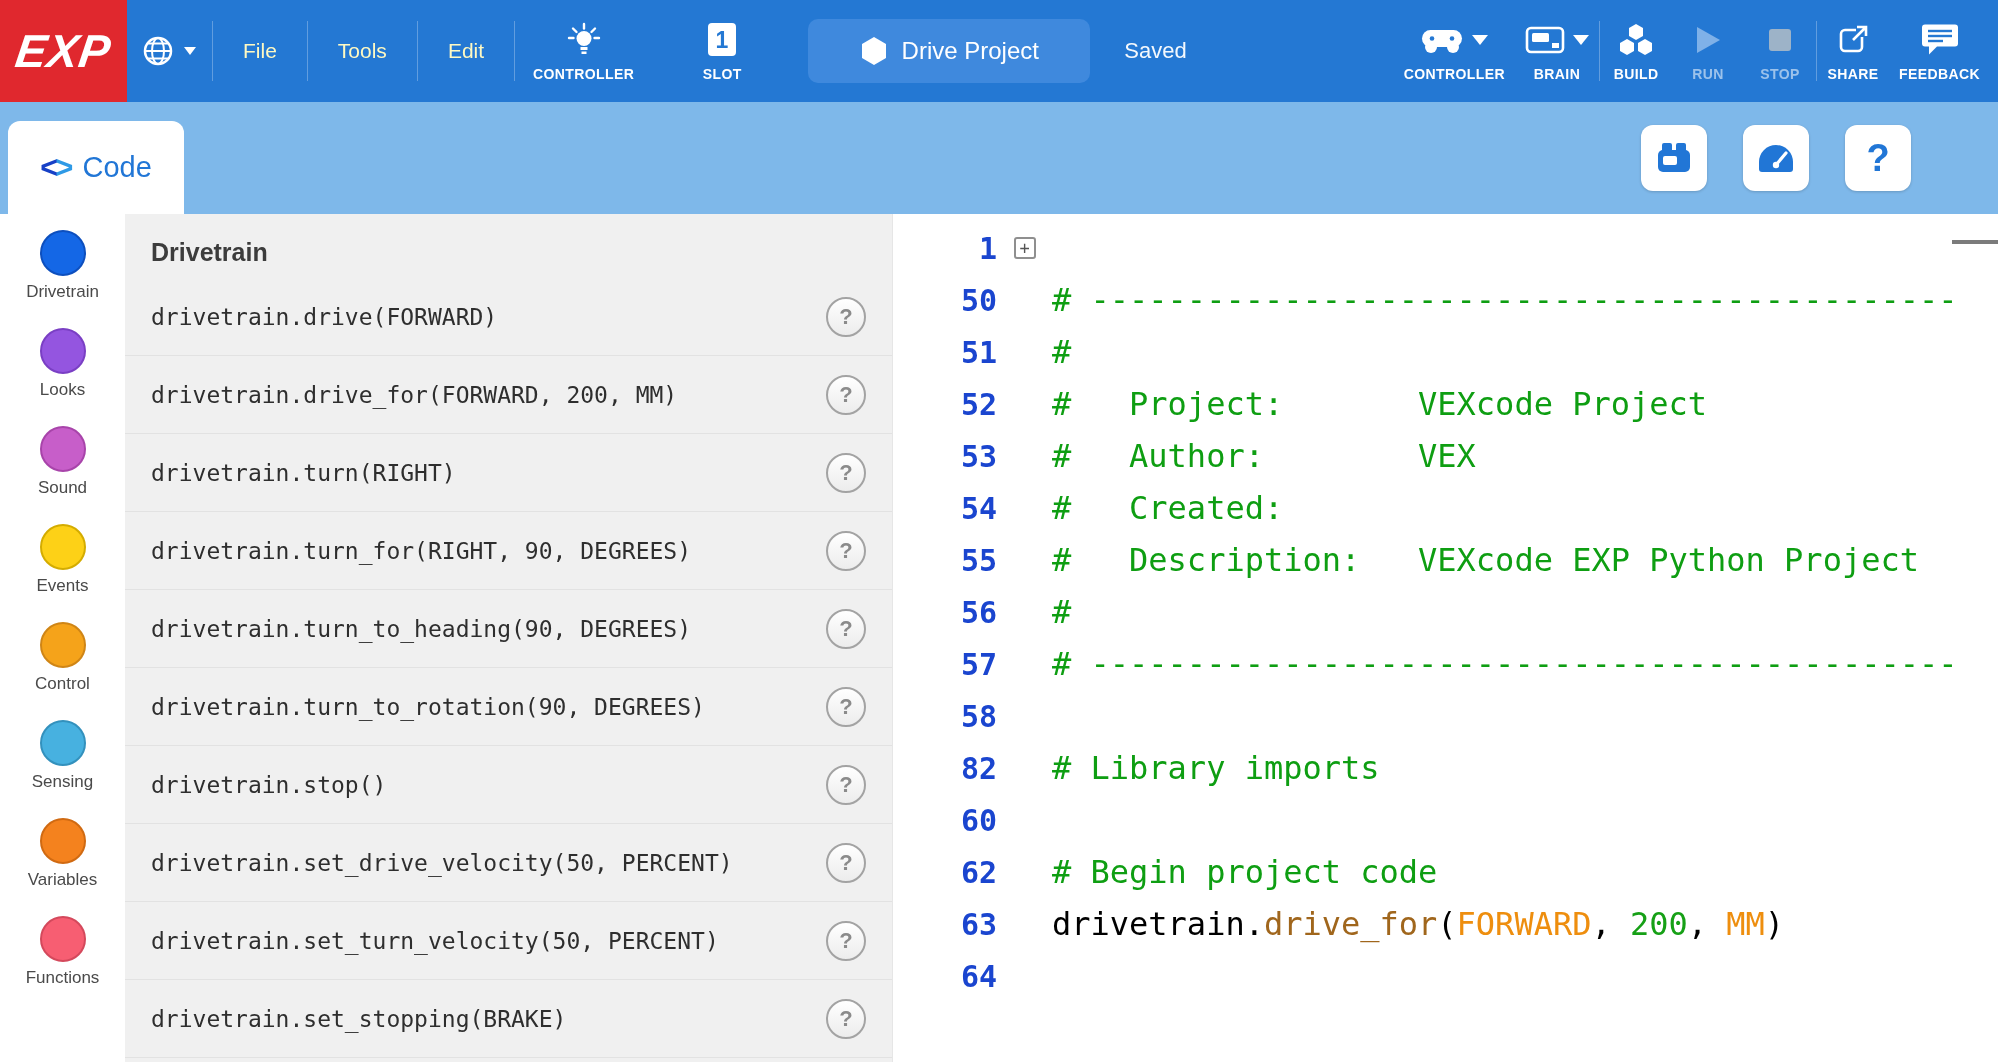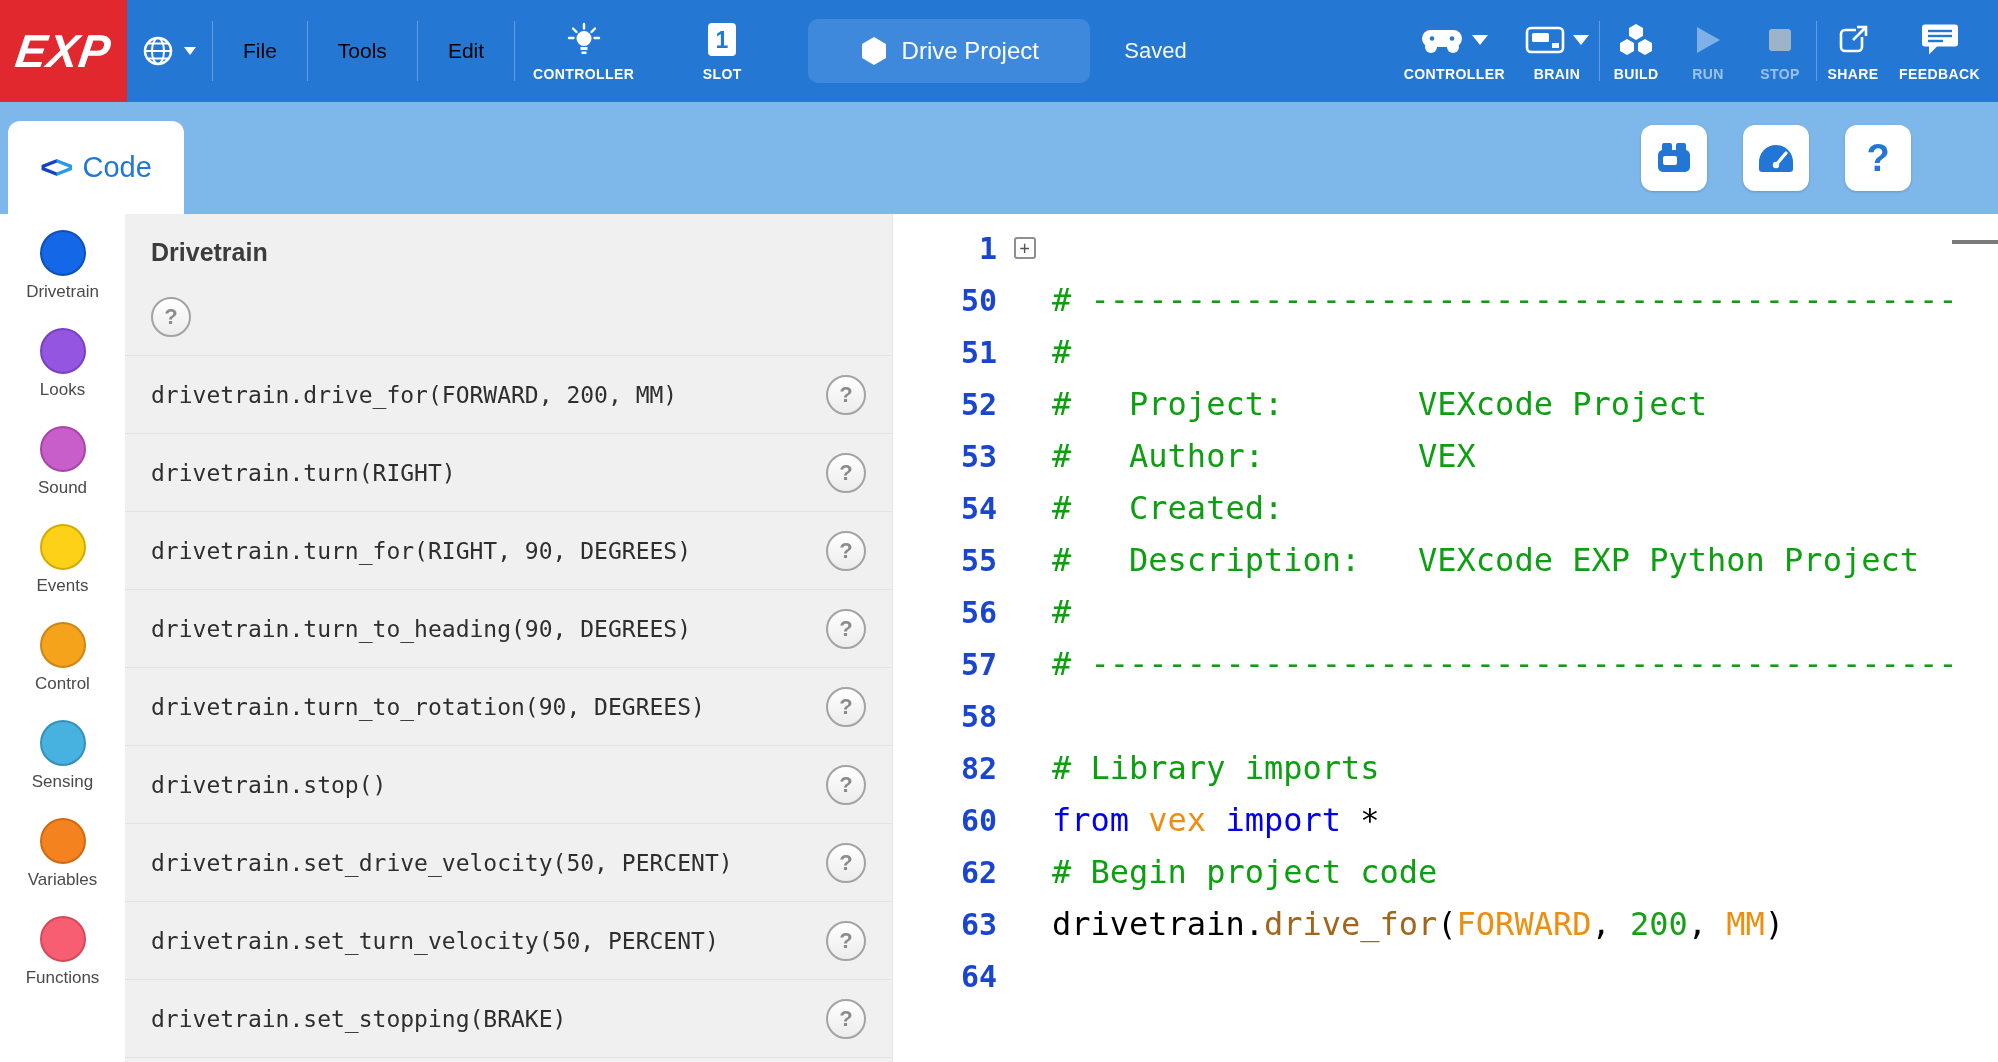--- a/index.html
+++ b/index.html
@@ -14,21 +14,21 @@
   .sblue{stroke:var(--bar-blue)}
 
   .app { width:1998px; height:1062px; display:flex; flex-direction:column; }
 
   
   .topbar { height:102px; background:var(--bar-blue); display:flex; align-items:center; color:#fff; flex:none; }
   .logo { width:127px; height:102px; background:var(--brand-red); display:flex; align-items:center; justify-content:center;
           font-style:italic; font-weight:bold; font-size:46px; letter-spacing:1px; transform:none; cursor:default; }
   .logo span{ transform:skew(-8deg); }
   .vdiv { width:1px; height:60px; background:rgba(255,255,255,.28); flex:none; }
-  .menu { font-size:21px; height:86px; display:flex; align-items:center; padding:0 30px; cursor:pointer; background:none; border:none; color:#000000; font-family:inherit; }
+  .menu { font-size:21px; height:86px; display:flex; align-items:center; padding:0 30px; cursor:pointer; background:none; border:none; color:#fef9c3; font-family:inherit; }
   .tool { display:flex; flex-direction:column; align-items:center; justify-content:center; gap:7px; min-width:72px; padding:0 10px; cursor:pointer; }
   .tool .lbl { font-size:14px; font-weight:bold; letter-spacing:.4px; white-space:nowrap; }
   .tool-top { display:flex; align-items:center; gap:8px; height:38px; }
   .caret { width:0; height:0; border-left:8px solid transparent; border-right:8px solid transparent; border-top:10px solid #fff; }
   .caret.sm { border-left-width:6px; border-right-width:6px; border-top-width:8px; }
   .globe-wrap { display:flex; align-items:center; gap:9px; padding:0 16px 0 14px; height:102px; cursor:pointer; }
   .project-btn { margin-left:50px; height:64px; width:282px; border:none; border-radius:10px; background:var(--btn-blue-light);
                  display:flex; align-items:center; justify-content:center; gap:14px; color:#fff; font-size:24px; font-family:inherit; cursor:pointer; }
   .saved { margin-left:34px; font-size:22px; color:rgba(255,255,255,.95); }
   .spacer { flex:1; }
@@ -288,20 +288,21 @@
         <div class="cat">
     <span class="cat-circle" style="background: rgb(247, 94, 114); border-color: rgb(212, 73, 92);"></span>
     <span class="cat-label">Functions</span>
   </div>
       </nav>
 
     <section class="palette">
       <h2>Drivetrain</h2>
       <div class="palette-rows">
           <div class="cmd-row">
+    <span class="cmd-text">drivetrain.drive(FORWARD)</span>
     <span class="help-btn">
               <span class="help-q">?</span>
             </span>
   </div>
           <div class="cmd-row">
     <span class="cmd-text">drivetrain.drive_for(FORWARD, 200, MM)</span>
     <span class="help-btn">
               <span class="help-q">?</span>
             </span>
   </div>
@@ -410,21 +411,20 @@
     <span class="ln-code"></span>
   </div>
           <div class="ln">
     <span class="ln-num">82</span>
     <span class="ln-fold"></span>
     <span class="ln-code"><span class="tok-c"># Library imports</span></span>
   </div>
           <div class="ln">
     <span class="ln-num">60</span>
     <span class="ln-fold"></span>
-    <span class="ln-code"><span class="tok-k">from</span><span class="tok-d"> </span><span class="tok-m">vex</span><span class="tok-d"> </span><span class="tok-k">import</span><span class="tok-d"> *</span></span>
   </div>
           <div class="ln">
     <span class="ln-num">62</span>
     <span class="ln-fold"></span>
     <span class="ln-code"><span class="tok-c"># Begin project code</span></span>
   </div>
           <div class="ln">
     <span class="ln-num">63</span>
     <span class="ln-fold"></span>
     <span class="ln-code"><span class="tok-d">drivetrain.</span><span class="tok-f">drive_for</span><span class="tok-d">(</span><span class="tok-m">FORWARD</span><span class="tok-d">, </span><span class="tok-n">200</span><span class="tok-d">, </span><span class="tok-m">MM</span><span class="tok-d">)</span></span>

